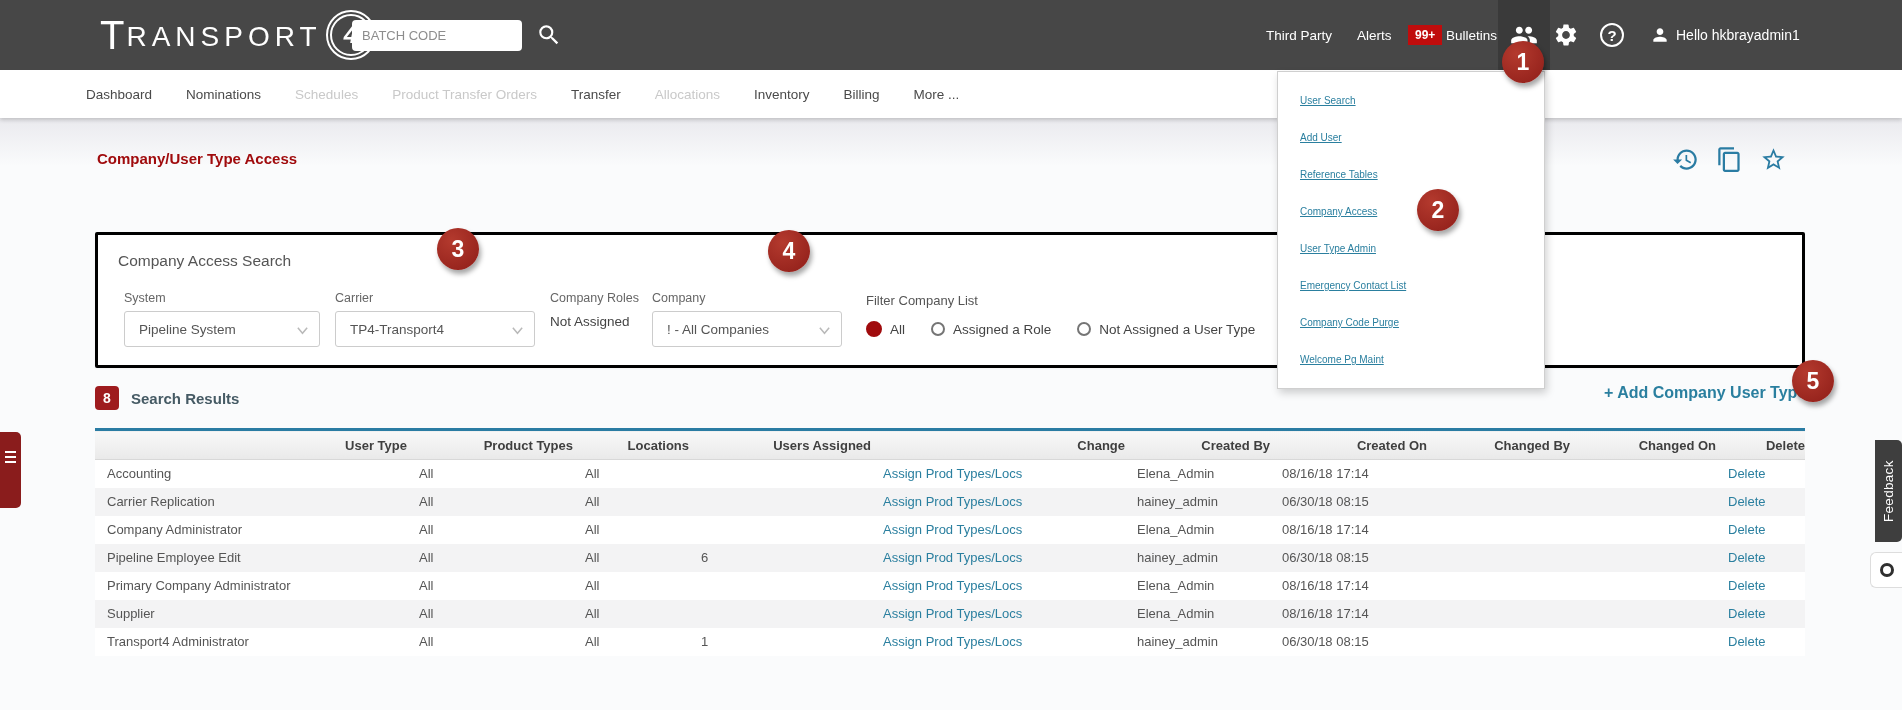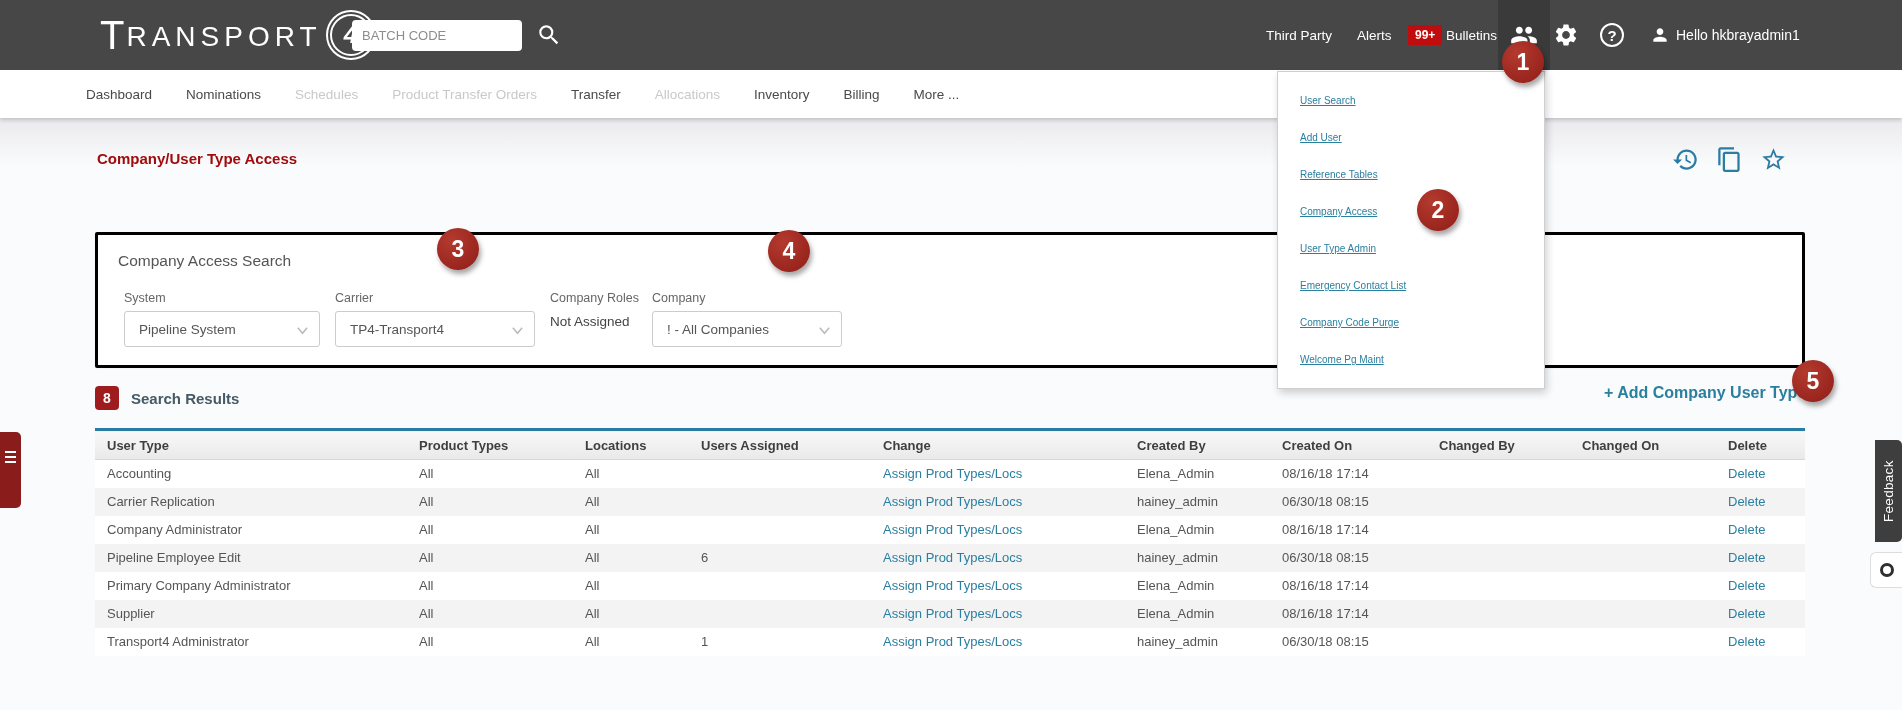--- a/index.html
+++ b/index.html
@@ -54,21 +54,21 @@
   .radio-dot { width:14px; height:14px; border:2px solid #757575; border-radius:50%; background:#fff; flex:none; }
   .radio-dot.selected { background:#a00b0d; border-color:#a00b0d; width:16px; height:16px; }
   
   .admin-menu { position:absolute; left:1277px; top:71px; width:268px; background:#fff; border:1px solid #cfcfcf; box-shadow:2px 4px 8px rgba(0,0,0,.18); z-index:30; padding:10px 0; }
   .menu-item { height:37px; line-height:37px; padding-left:22px; font-size:10px; color:#2a7f9f; cursor:pointer; white-space:nowrap;text-decoration:underline; }
   
   .count-badge { position:absolute; left:95px; top:386px; width:24px; height:24px; background:#9e1b1e; border-radius:4px; color:#fff; font-size:14px; font-weight:bold; display:flex; align-items:center; justify-content:center; }
   .results-title { position:absolute; left:131px; top:390px; font-size:15px; font-weight:bold; color:#455a64; }
   .add-link { position:absolute; left:1604px; top:384px; font-size:16px; font-weight:bold; color:#2a7f9f; cursor:pointer; }
   .results-table { position:absolute; left:95px; top:428px; width:1710px; border-collapse:collapse; table-layout:fixed; border-top:3px solid #2a7ca3; background:#fff; }
-  .results-table th { height:30px; background:linear-gradient(#f8f8f8,#e9e9e9); font-size:13px; font-weight:bold; color:#3f3f3f; text-align:left; padding-left:12px; border-bottom:1px solid #d8d8d8; overflow:hidden; white-space:nowrap; }
+  .results-table th { height:30px; background:linear-gradient(#f8f8f8,#e9e9e9); font-size:13px; font-weight:bold; color:#3f3f3f; text-align:right; padding-left:12px; border-bottom:1px solid #d8d8d8; overflow:hidden; white-space:nowrap; }
   .results-table td { height:28px; font-size:13px; color:#555; padding-left:12px; overflow:hidden; white-space:nowrap; }
   .results-table tbody tr:nth-child(even) { background:#f3f3f4; }
   .tlink { color:#2a7f9f; cursor:pointer; }
   
   .left-flag { position:absolute; left:0; top:432px; width:21px; height:76px; background:#8a1c1c; border-radius:0 5px 5px 0; z-index:10; cursor:pointer; }
   .left-flag .bar { width:11px; height:2px; background:#fff; margin:3px auto 0; }
   .left-flag .bars { padding-top:16px; }
   .feedback-tab { position:absolute; left:1875px; top:440px; width:27px; height:102px; background:#3e3e3e; border-radius:5px 0 0 5px; color:#fff; font-size:13.5px; writing-mode:vertical-rl; transform:rotate(180deg); display:flex; align-items:center; justify-content:center; letter-spacing:.3px; cursor:pointer; z-index:10; }
   .access-btn { position:absolute; left:1870px; top:552px; width:32px; height:36px; background:#fff; border:1px solid #ddd; border-right:none; border-radius:6px 0 0 6px; display:flex; align-items:center; justify-content:center; cursor:pointer; z-index:10; }
   .access-ring { width:14px; height:14px; border:3px solid #2f2f2f; border-radius:50%; }
@@ -177,20 +177,37 @@
   <div class="fgroup fg-company">
     <span class="flabel">Company</span>
     <div class="select">
       <span>! - All Companies</span>
       <svg viewBox="0 0 14 14">
           <polyline points="2,4 7,10 12,4" fill="none" stroke="#b9b9b9" stroke-width="1.6"></polyline>
         </svg>
     </div>
   </div>
 
+  <div class="fgroup fg-filter">
+    <span class="flabel" style="font-size:13px;color:#555;">Filter Company List</span>
+    <div class="radio-row">
+        <span class="radio-opt">
+          <span class="radio-dot selected"></span>
+          <span>All</span>
+        </span>
+        <span class="radio-opt">
+          <span class="radio-dot"></span>
+          <span>Assigned a Role</span>
+        </span>
+        <span class="radio-opt">
+          <span class="radio-dot"></span>
+          <span>Not Assigned a User Type</span>
+        </span>
+      </div>
+  </div>
 </div>
 
 <div class="admin-menu">
     <div class="menu-item">User Search</div>
     <div class="menu-item">Add User</div>
     <div class="menu-item">Reference Tables</div>
     <div class="menu-item">Company Access</div>
     <div class="menu-item">User Type Admin</div>
     <div class="menu-item">Emergency Contact List</div>
     <div class="menu-item">Company Code Purge</div>

